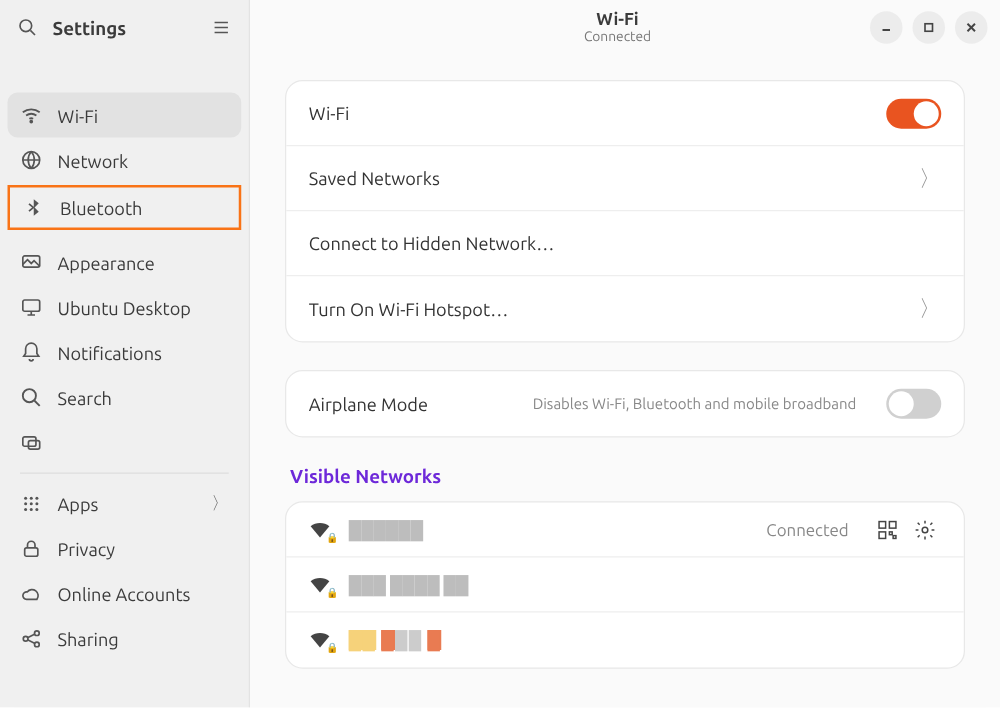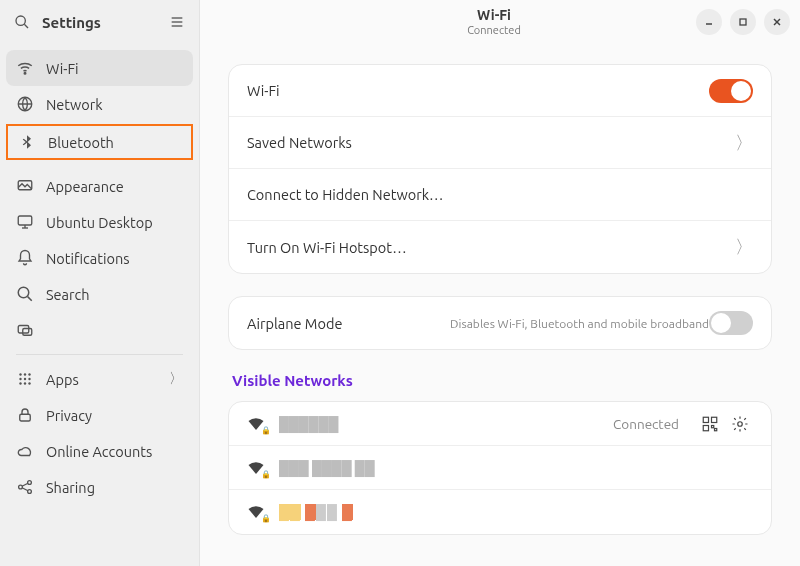--- a/index.html
+++ b/index.html
@@ -1,20 +1,20 @@
 <!DOCTYPE html>
 <html><head>
 <meta charset="utf-8">
 <style>
   * { box-sizing: border-box; margin: 0; padding: 0; }
   html, body { width: 800px; height: 566px; font-family: Ubuntu, "Segoe UI", sans-serif; font-size: 14px; color: #3b3b3b; background: #fff; overflow: hidden; }
   .window { display: flex; width: 100%; height: 100%; background: #fafafa; border-radius: 12px; }
 
   
-  .sidebar { width: 200px; background: #f0f0f0; border-right: 1px solid #e3e3e3; display: flex; flex-direction: column; }
+  .sidebar { width: 200px; background: #f0f0f0; border-right: 1px solid #e3e3e3; display: flex; flex-direction: column; gap: 24px; }
   .sidebar-header { display: flex; align-items: center; height: 44px; padding: 0 8px; }
   .sidebar-header .icon-btn { width: 28px; height: 28px; display: flex; align-items: center; justify-content: center; border-radius: 6px; color: #555; }
   .sidebar-header .title { flex: 1; text-align: left; font-weight: 700; font-size: 15px; padding-left: 6px; }
   .sidebar-list { padding: 6px; display: flex; flex-direction: column; }
   .side-item { display: flex; align-items: center; gap: 12px; height: 36px; padding: 0 10px; border-radius: 8px; color: #3b3b3b; cursor: pointer; }
   .side-item.active { background: #e2e2e2; }
   .side-item.highlight { border: 2px solid #f97316; border-radius: 0; margin-top: 2px; margin-bottom: 2px; }
   .side-item .icon { width: 18px; height: 18px; display: flex; align-items: center; justify-content: center; color: #555; }
   .side-item .label { flex: 1; font-size: 14.5px; }
   .side-item .caret { color: #666; }
@@ -25,21 +25,21 @@
   .titlebar { height: 44px; display: flex; align-items: center; padding: 0 10px; }
   .titlebar .center { flex: 1; display: flex; flex-direction: column; align-items: center; line-height: 1.1; }
   .titlebar .center .t { font-weight: 700; font-size: 14px; }
   .titlebar .center .s { font-size: 11px; color: #777; }
   .titlebar .winbtn { width: 26px; height: 26px; border-radius: 50%; background: #ececec; display: flex; align-items: center; justify-content: center; margin-left: 8px; color: #444; cursor: pointer; }
   .titlebar .spacer { width: 90px; }
 
   .content { flex: 1; overflow: auto; padding: 20px 28px 0 28px; }
   .card { background: #fff; border: 1px solid #e8e8e8; border-radius: 14px; margin-bottom: 22px; }
   .row { display: flex; align-items: center; min-height: 52px; padding: 0 18px; border-bottom: 1px solid #eee; cursor: pointer; }
-  .row:last-child { border-bottom: none; }
+  .row:last-child { border-bottom: none; gap: 24px; }
   .row .row-label { flex: 1; font-size: 14.5px; color: #333; }
   .row .row-sub { font-size: 12px; color: #888; margin-top: 2px; text-align: right; }
   .row .row-labels { flex: 1; display: flex; flex-direction: row; }
   .row .caret { color: #999; font-size: 18px; }
 
   .section-title { font-weight: 700; font-size: 15px; margin: 6px 0 12px 4px; color: #6d28d9; }
 
   .net-row { display: flex; align-items: center; height: 44px; padding: 0 18px; border-bottom: 1px solid #eee; cursor: pointer; }
   .net-row:last-child { border-bottom: none; }
   .net-row .wifi-ic { width: 20px; color: #444; margin-right: 12px; position: relative; }

